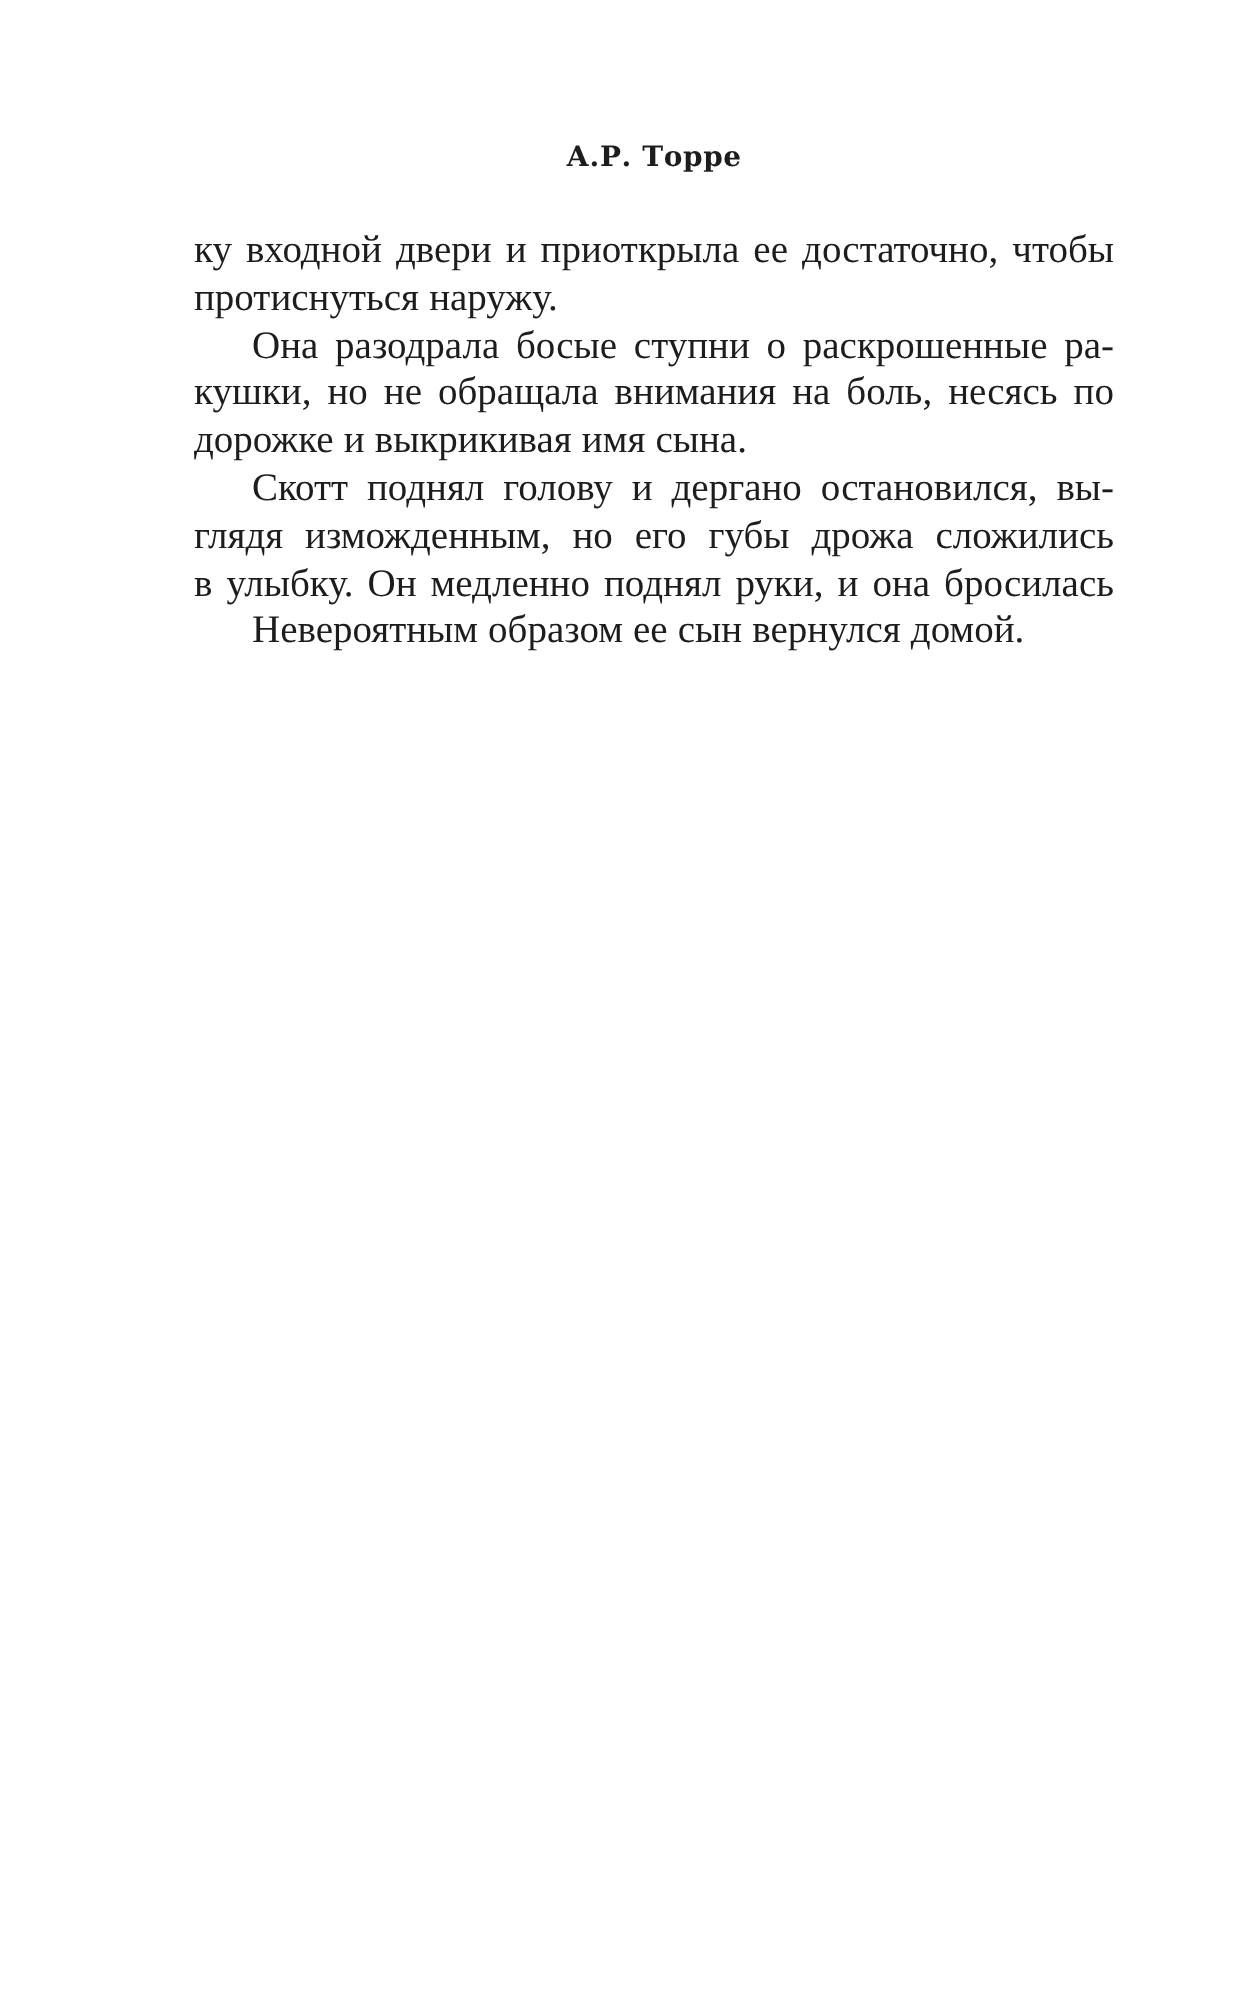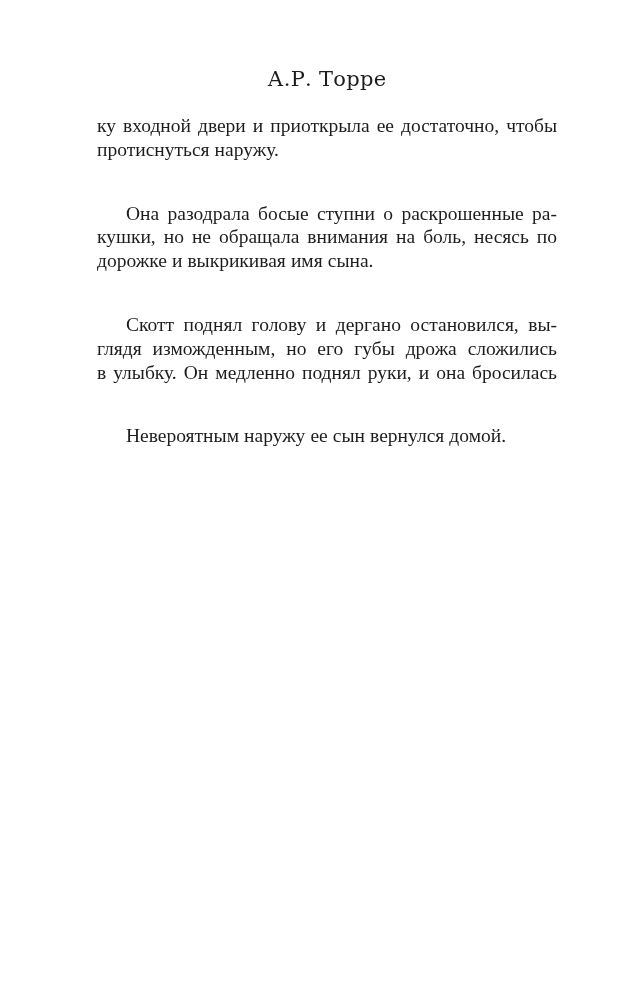--- a/index.html
+++ b/index.html
@@ -16,45 +16,45 @@
     color: var(--text-color, #1d1d1d);
     overflow: hidden;
   }
   .running-header {
     position: absolute;
     top: 69px;
     left: 97px;
     width: 460px;
     text-align: center;
     font-family: "DejaVu Serif", serif;
-    font-size: 21px;
+    font-size: 14px;
     line-height: 20px;
     letter-spacing: 0.3px;
     color: var(--text-color, #1d1d1d);
+    font-weight: bold;
   }
   .page-text {
     position: absolute;
     top: 114px;
     left: 97px;
     width: 460px;
     font-size: 19.5px;
     line-height: 23.8px;
   }
   .text-line {
     min-height: 23.8px;
     text-align: left;
     word-spacing: 0.2px;
   }
   .text-line.j {
     text-align: justify;
     text-align-last: justify;
   }
   .text-line.ind {
     text-indent: 29px;
-    margin-top: 40px;
   }
 </style>
 </head>
 <body>
 
 <div class="page">
 
   <div class="running-header">А.Р. Торре</div>
 
   <div class="page-text">
@@ -63,16 +63,16 @@
     <div class="text-line">протиснуться наружу.</div>
 
     <div class="text-line j ind">Она разодрала босые ступни о раскрошенные ра-</div>
     <div class="text-line j">кушки, но не обращала внимания на боль, несясь по</div>
     <div class="text-line">дорожке и выкрикивая имя сына.</div>
 
     <div class="text-line j ind">Скотт поднял голову и дергано остановился, вы-</div>
     <div class="text-line j">глядя изможденным, но его губы дрожа сложились</div>
     <div class="text-line j">в улыбку. Он медленно поднял руки, и она бросилась</div>
 
-    <div class="text-line ind">Невероятным наружу ее сын вернулся домой.</div>
+    <div class="text-line ind">Невероятным образом ее сын вернулся домой.</div>
 
   </div>
 </div>
 
 </body></html>

